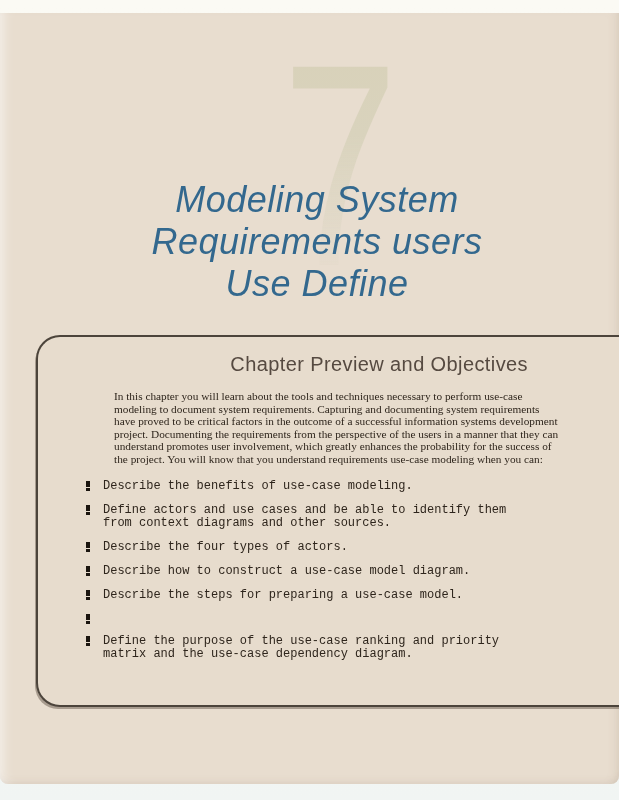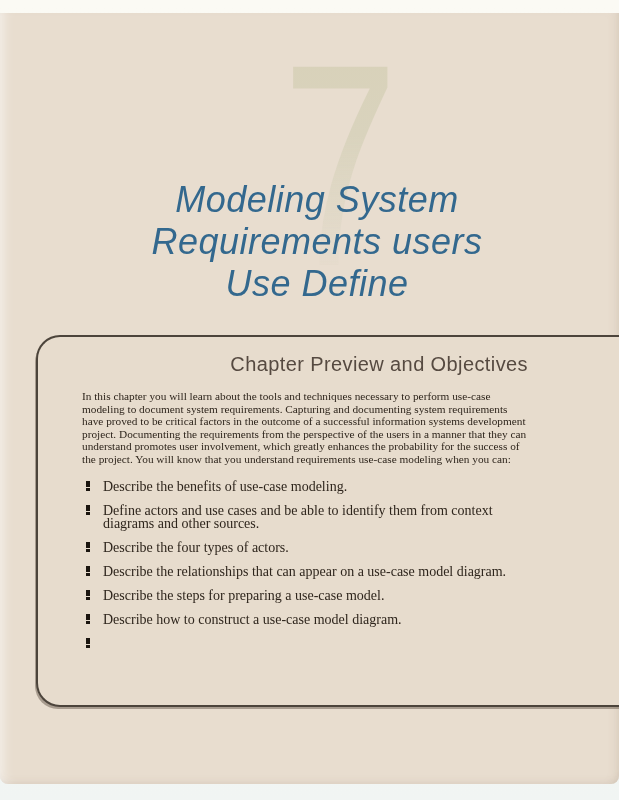--- a/index.html
+++ b/index.html
@@ -85,41 +85,42 @@
     text-align: right;
   }
   .preview-intro {
     margin-top: 13px;
     width: 448px;
     font-family: "Liberation Serif", serif;
     font-size: 11.3px;
     line-height: 12.6px;
     color: #2e251c;
     text-align: left;
+    margin-left: 32px;
   }
   .objectives {
     list-style: none;
     margin: 14px 0 0 0;
     padding: 0 0 0 4px;
   }
   .objectives li {
     display: flex;
     align-items: flex-start;
     margin-bottom: 11px;
   }
   .bullet-marker {
     flex: 0 0 auto;
     width: 4px;
     height: 10px;
     margin: 1px 13px 0 0;
     background: linear-gradient(180deg, #1b150f 0%, #1b150f 62%, #e7dccd 62%, #e7dccd 74%, #1b150f 74%, #1b150f 100%);
   }
   .objective-text {
-    font-family: Liberation Serif, serif;
-    font-size: 14px;
+    font-family: Liberation Mono, monospace;
+    font-size: 12px;
     line-height: 13px;
     color: #2e251c;
     max-width: 430px;
   }
 </style>
 </head>
 <body>
 
 <div class="page">
 
@@ -145,30 +146,30 @@
       <li>
         <span class="bullet-marker"></span>
         <span class="objective-text">Define actors and use cases and be able to identify them from context diagrams and other sources.</span>
       </li>
       <li>
         <span class="bullet-marker"></span>
         <span class="objective-text">Describe the four types of actors.</span>
       </li>
       <li>
         <span class="bullet-marker"></span>
-        <span class="objective-text">Describe the relationships that can appear on a use-case model diagram.</span>
+        <span class="objective-text">Describe how to construct a use-case model diagram.</span>
       </li>
       <li>
         <span class="bullet-marker"></span>
         <span class="objective-text">Describe the steps for preparing a use-case model.</span>
       </li>
       <li>
         <span class="bullet-marker"></span>
-        <span class="objective-text">Describe how to construct a use-case model diagram.</span>
       </li>
       <li>
         <span class="bullet-marker"></span>
+        <span class="objective-text">Define the purpose of the use-case ranking and priority matrix and the use-case dependency diagram.</span>
       </li>
     </ul>
 
   </div>
 
 </div>
 
 </body></html>

